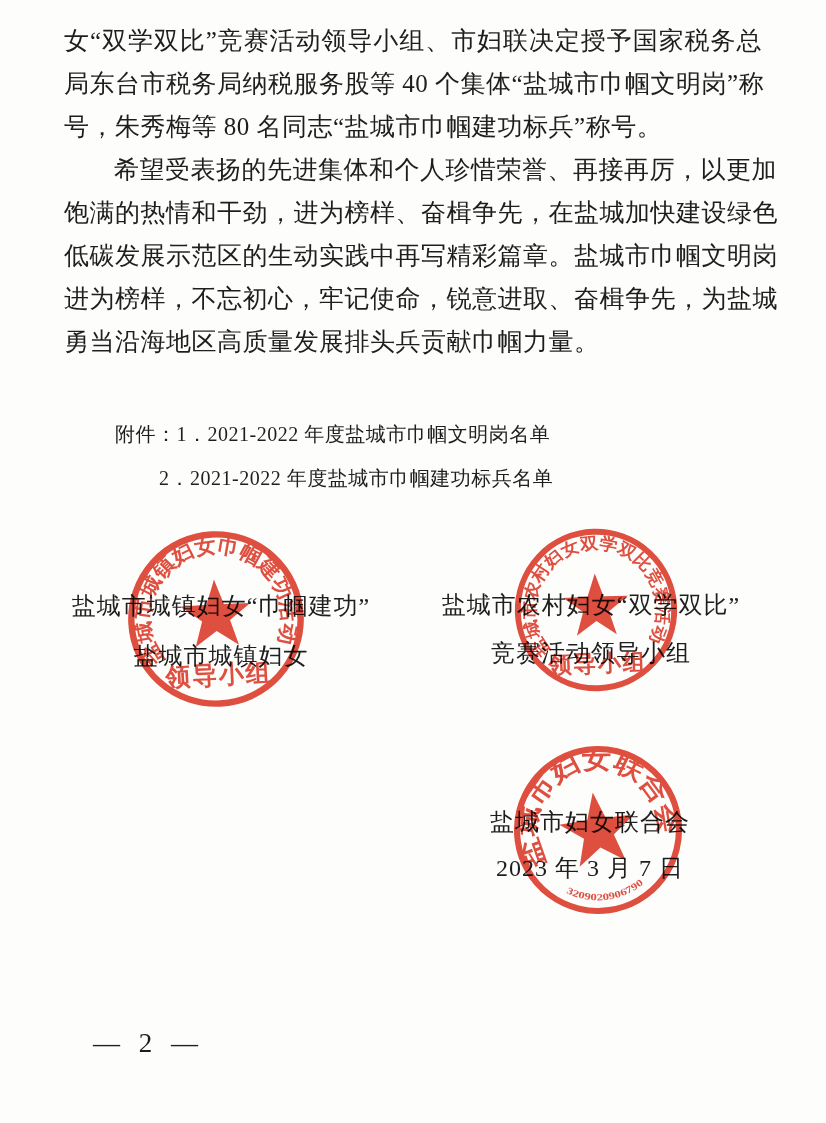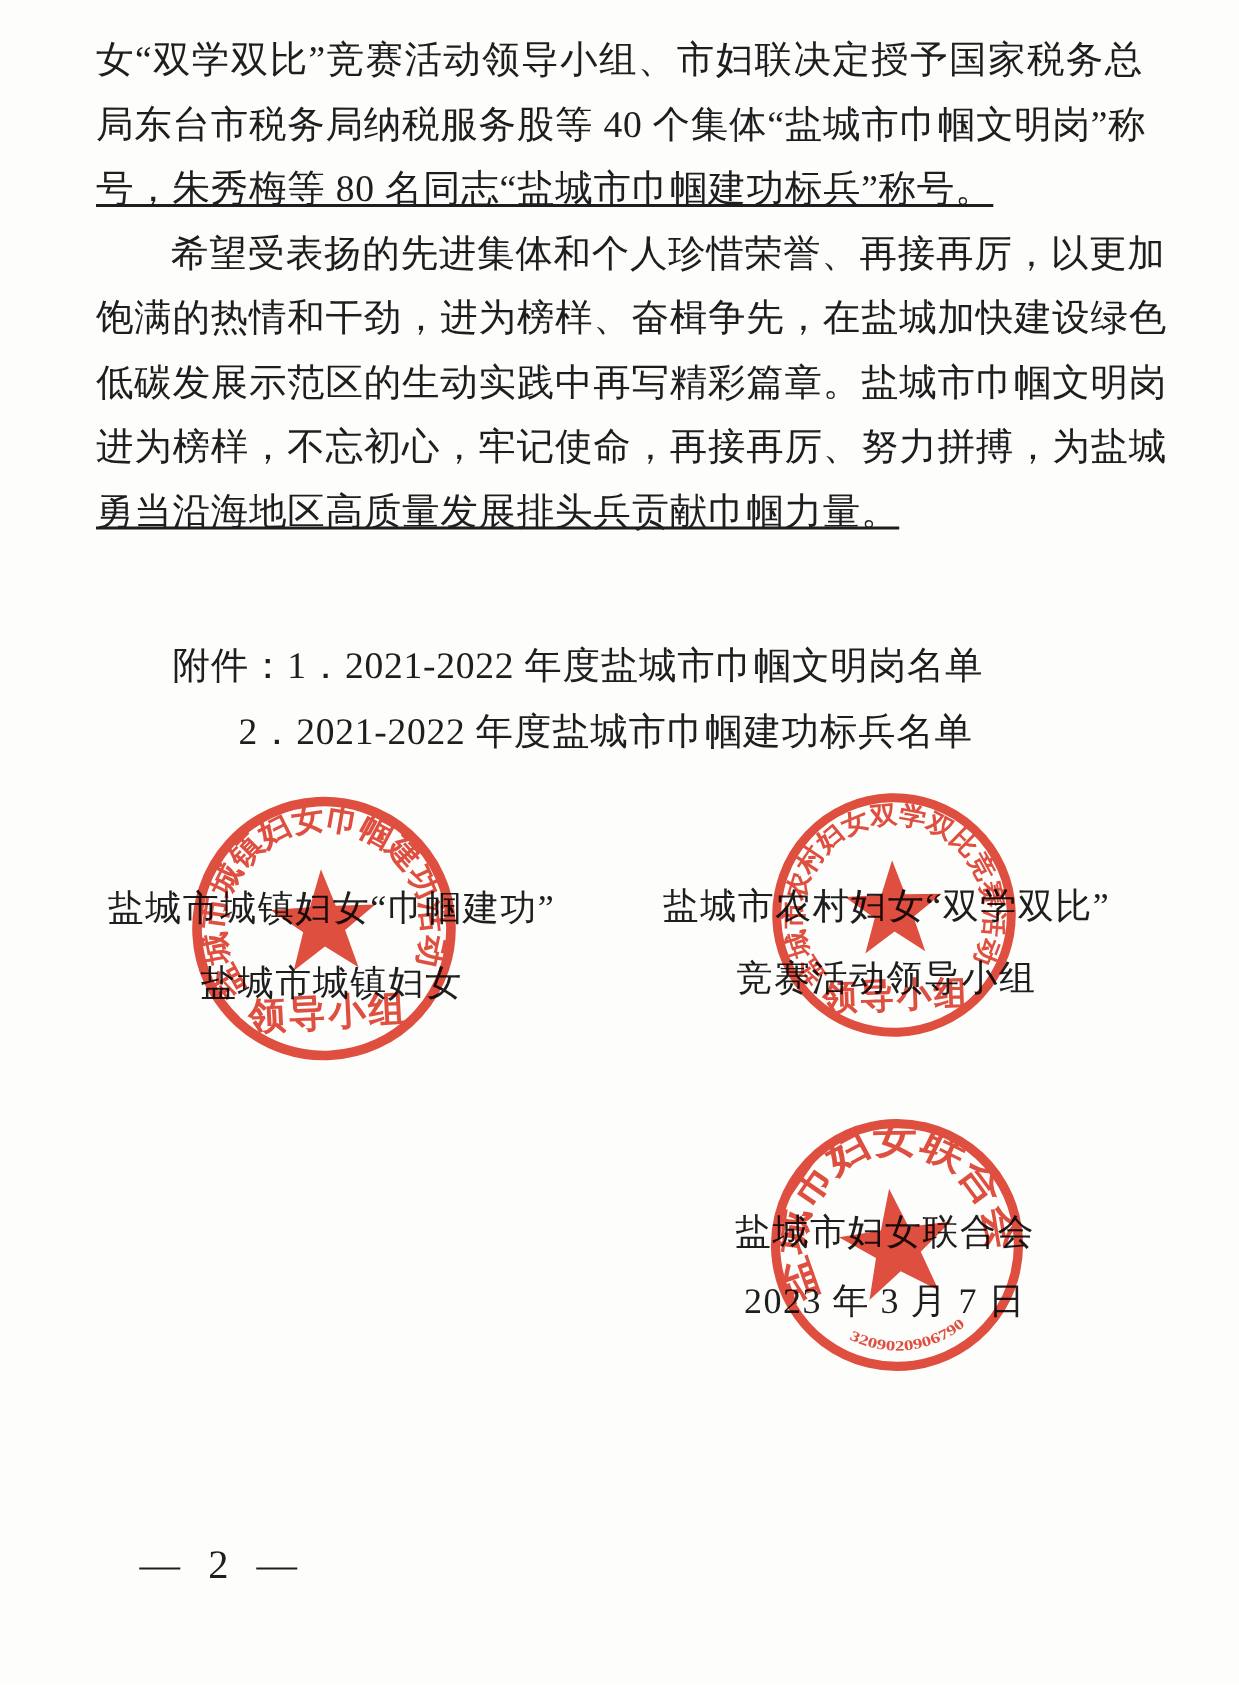--- a/index.html
+++ b/index.html
@@ -20,28 +20,28 @@
     width: 698px;
     font-size: 25px;
     line-height: 43px;
     letter-spacing: 0.5px;
   }
   .line {
     text-align: justify;
     text-align-last: justify;
     white-space: nowrap;
   }
-  .para .line:last-child { text-align-last: left; text-decoration: underline; }
+  .para .line:last-child { text-align-last: left; }
   .para2 .line:first-child { text-indent: 50px; }
   
   .att-block {
     position: absolute;
     left: 115px;
-    top: 423px;
-    font-size: 25px;
+    top: 412px;
+    font-size: 20px;
     line-height: 44px;
     letter-spacing: 0.5px;
   }
   .att-line { white-space: nowrap; }
   .att-line:nth-child(2) { margin-left: 44px; }
   
   .sign-group {
     position: absolute;
     text-align: center;
     font-size: 24px;
@@ -82,21 +82,21 @@
   <div class="body-text">
     <div class="para para1">
         <div class="line">女“双学双比”竞赛活动领导小组、市妇联决定授予国家税务总</div>
         <div class="line">局东台市税务局纳税服务股等 40 个集体“盐城市巾帼文明岗”称</div>
         <div class="line">号，朱秀梅等 80 名同志“盐城市巾帼建功标兵”称号。</div>
       </div>
     <div class="para para2">
         <div class="line">希望受表扬的先进集体和个人珍惜荣誉、再接再厉，以更加</div>
         <div class="line">饱满的热情和干劲，进为榜样、奋楫争先，在盐城加快建设绿色</div>
         <div class="line">低碳发展示范区的生动实践中再写精彩篇章。盐城市巾帼文明岗</div>
-        <div class="line">进为榜样，不忘初心，牢记使命，再接再厉、努力拼搏，为盐城</div>
+        <div class="line">进为榜样，不忘初心，牢记使命，锐意进取、奋楫争先，为盐城</div>
         <div class="line">勇当沿海地区高质量发展排头兵贡献巾帼力量。</div>
       </div>
   </div>
 
   <div class="att-block">
       <div class="att-line">附件：1．2021-2022 年度盐城市巾帼文明岗名单</div>
       <div class="att-line">2．2021-2022 年度盐城市巾帼建功标兵名单</div>
     </div>
 
   <div class="sign-group sign-left">

